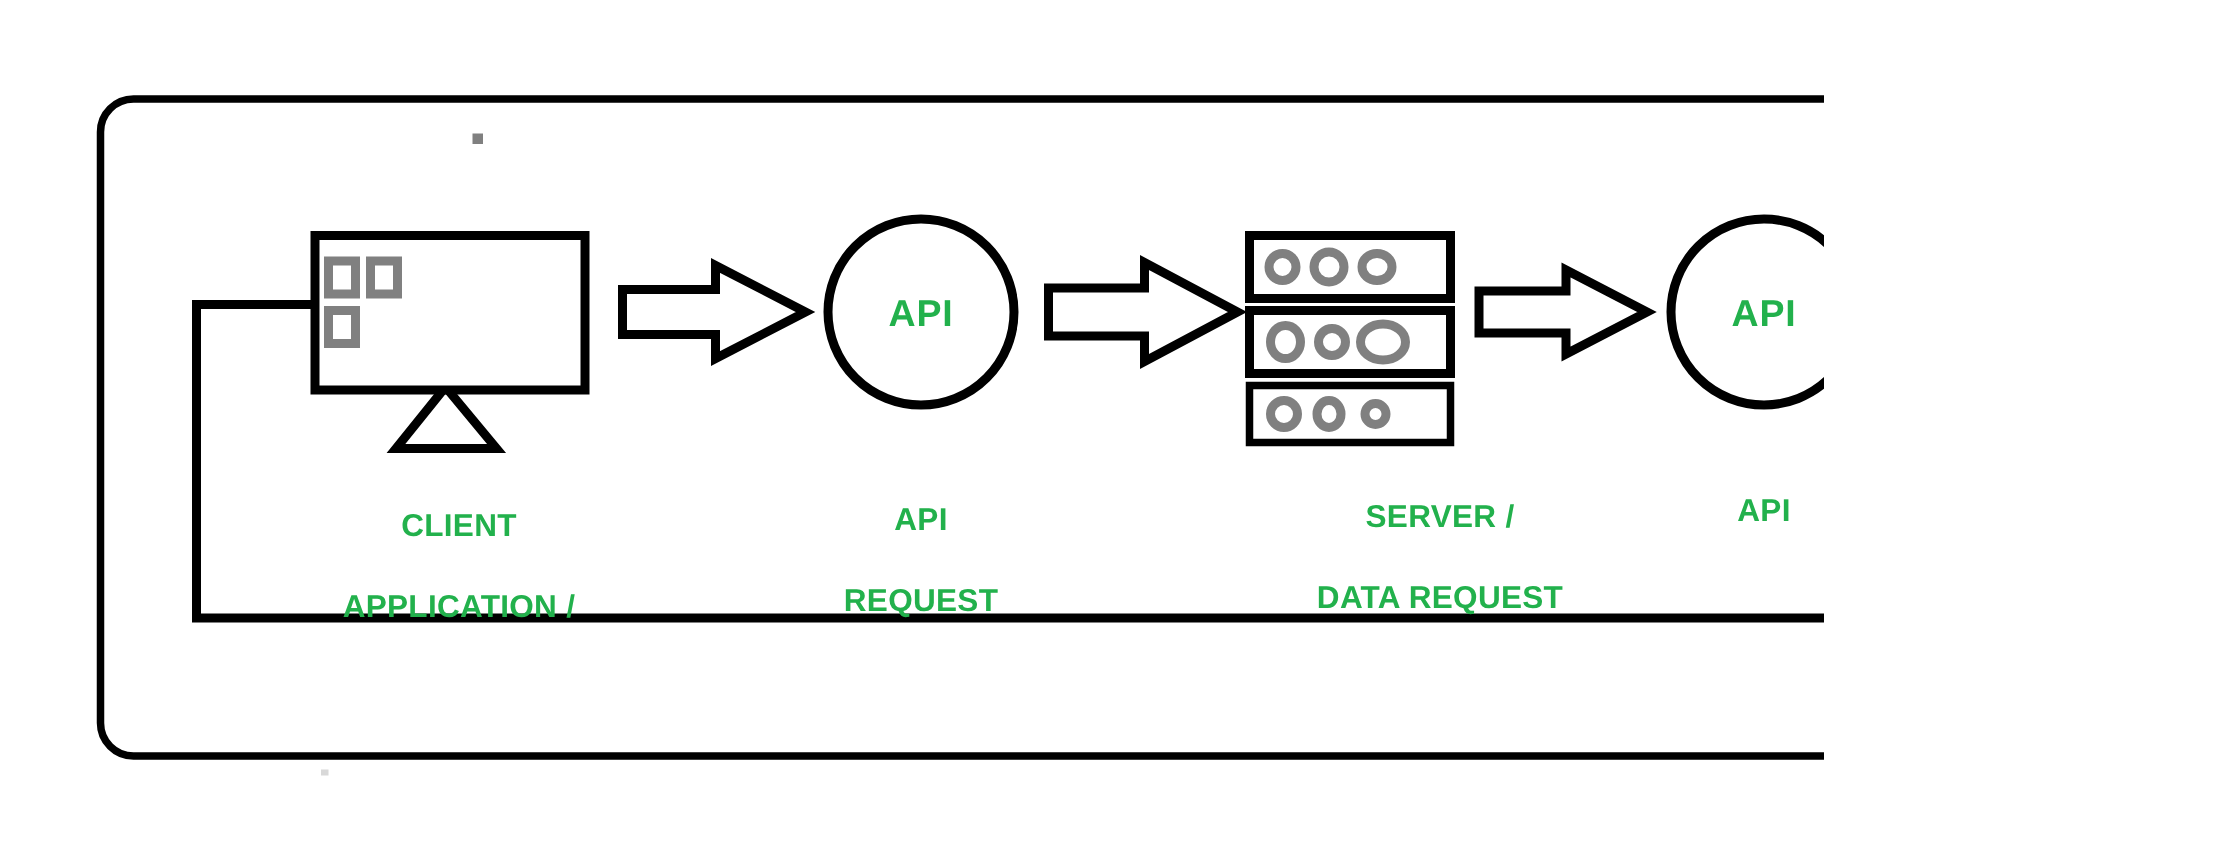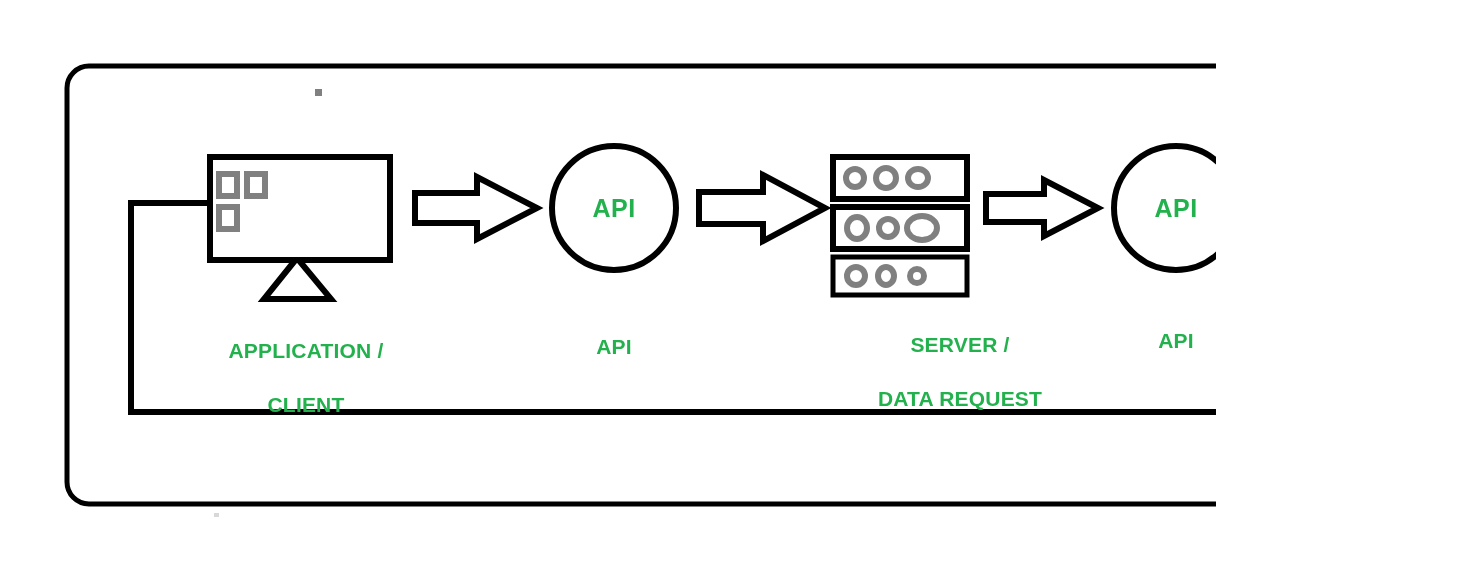--- a/index.html
+++ b/index.html
@@ -110,26 +110,27 @@
       <circle cx="1176" cy="208" r="62" fill="#ffffff" stroke="#000000" stroke-width="6"></circle>
       <text class="circle-text" x="1176" y="217" text-anchor="middle">API</text>
     </g>
 
     <rect x="315" y="89" width="7" height="7" fill="#808080"></rect>
     <rect x="214" y="513" width="5" height="4" fill="#d8d8d8"></rect>
 
   </svg>
 
   <div class="node-label label-center" style="left:180px; top:310px; width:252px;">
+    <div>CLIENT</div>
     <div>APPLICATION /</div>
-    <div>CLIENT</div>
   </div>
 
   <div class="node-label label-center" style="left:500px; top:306px; width:228px;">
     <div>API</div>
+    <div>REQUEST</div>
   </div>
 
   <div class="node-label label-left" style="left:830px; top:304px; width:260px;">
     <div>SERVER /</div>
     <div>DATA REQUEST</div>
   </div>
 
   <div class="node-label label-center" style="left:1060px; top:300px; width:232px;">
     <div>API</div>
   </div>

